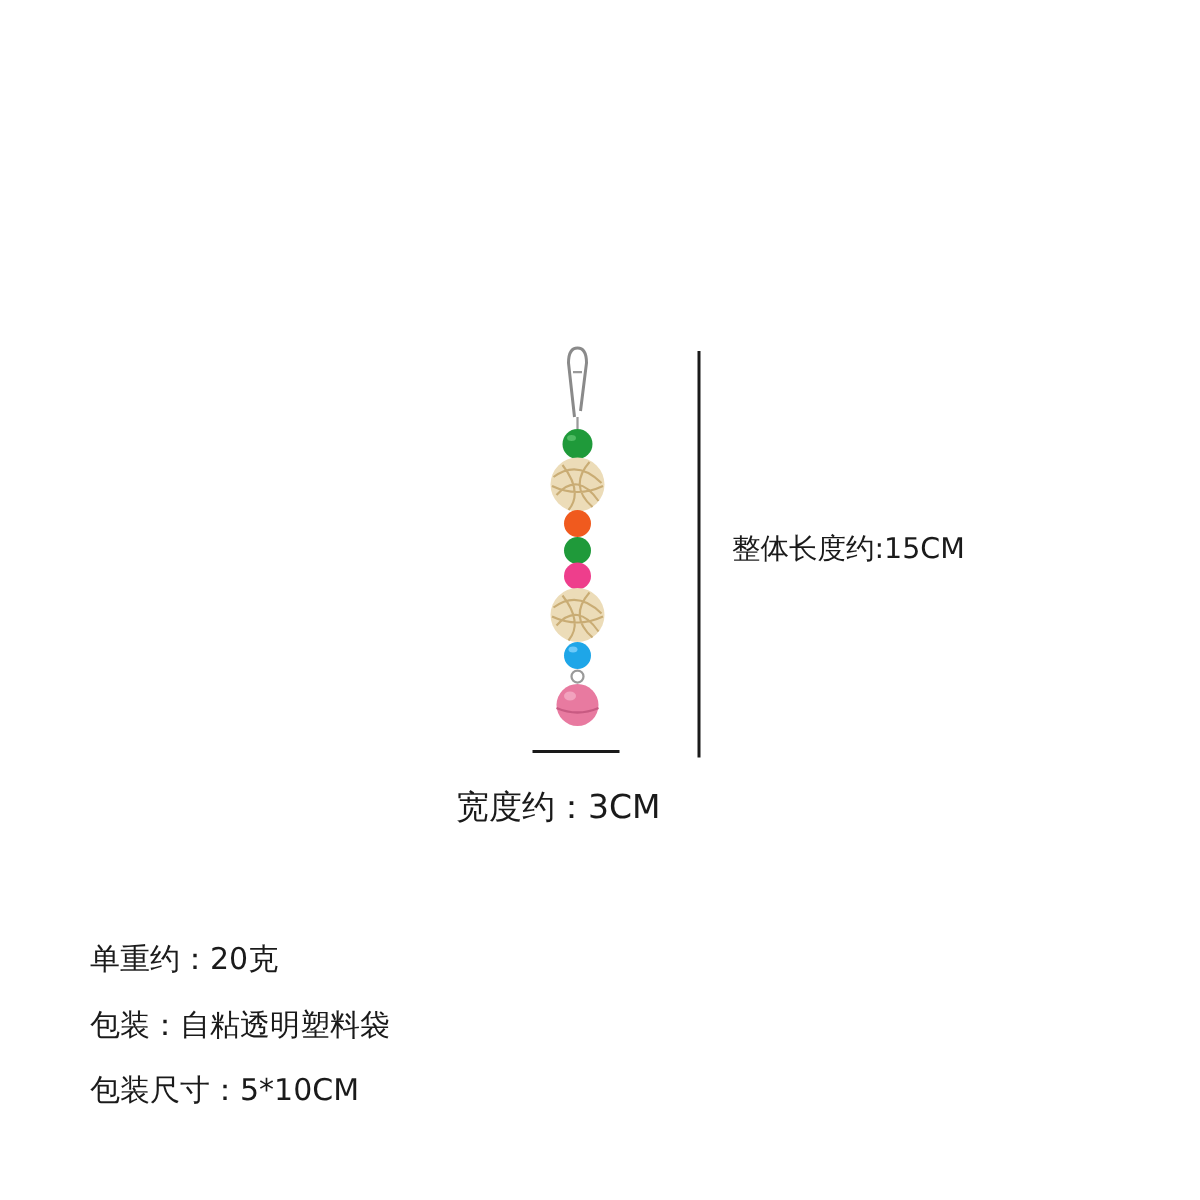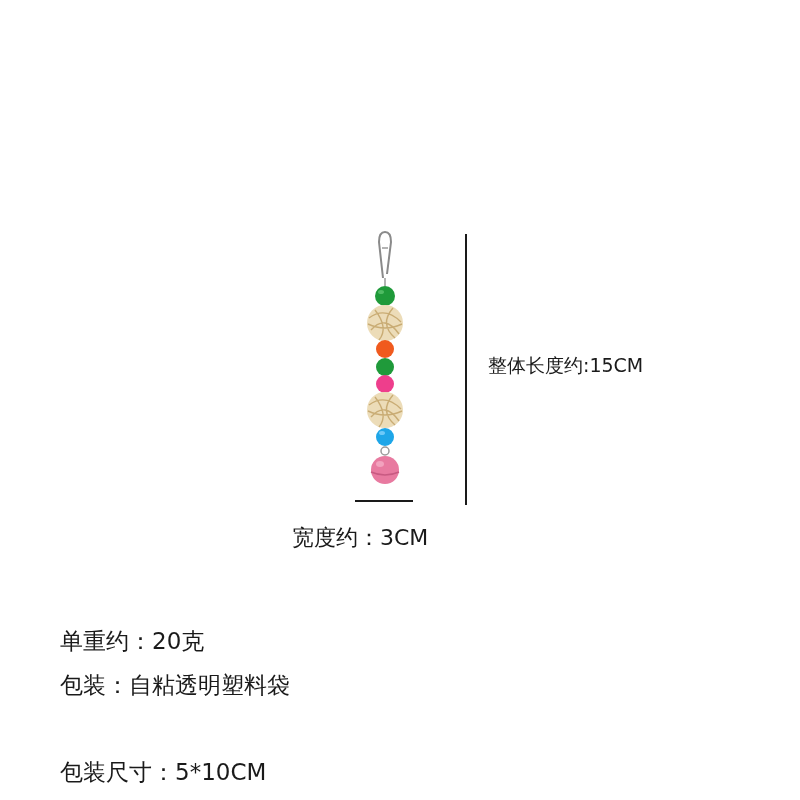--- a/index.html
+++ b/index.html
@@ -3,25 +3,25 @@
   <meta charset="utf-8">
   <style>
     html, body { margin: 0; padding: 0; }
     body {
       width: 800px; height: 800px; background: #ffffff; position: relative; overflow: hidden;
       font-family: "DejaVu Sans", "Liberation Sans", sans-serif; color: #1a1a1a;
     }
     .dim-line-v { position: absolute; left: 465px; top: 234px; width: 2px; height: 271px; background: #1a1a1a; }
     .dim-line-h { position: absolute; left: 355px; top: 500px; width: 58px; height: 2px; background: #1a1a1a; }
     .label-length { position: absolute; left: 488px; top: 353px; font-size: 19px; letter-spacing: 0px; white-space: nowrap; }
-    .label-width { position: absolute; left: 292px; top: 523px; font-size: 22px; white-space: nowrap; }
-    .spec { position: absolute; left: 60px; font-size: 23px; white-space: nowrap; }
+    .label-width { position: absolute; left: 304px; top: 523px; font-size: 22px; white-space: nowrap; }
+    .spec { position: absolute; left: 60px; font-size: 20px; white-space: nowrap; }
     .spec-1 { top: 626px; }
     .spec-2 { top: 670px; }
-    .spec-3 { top: 713px; margin-top: 44px; }
+    .spec-3 { top: 713px; }
     .toy { position: absolute; left: 355px; top: 228px; width: 60px; height: 268px; }
   </style>
 </head>
 <body>
 
 <div class="toy">
   <svg width="60" height="268" viewBox="0 0 60 268">
 
     <path d="M28 50 L24 14 Q24 4 30 4 Q36 4 36 14 L32 46" fill="none" stroke="#8a8a8a" stroke-width="2"></path>
     <path d="M27 20 L33 20" stroke="#9a9a9a" stroke-width="1.5"></path>

